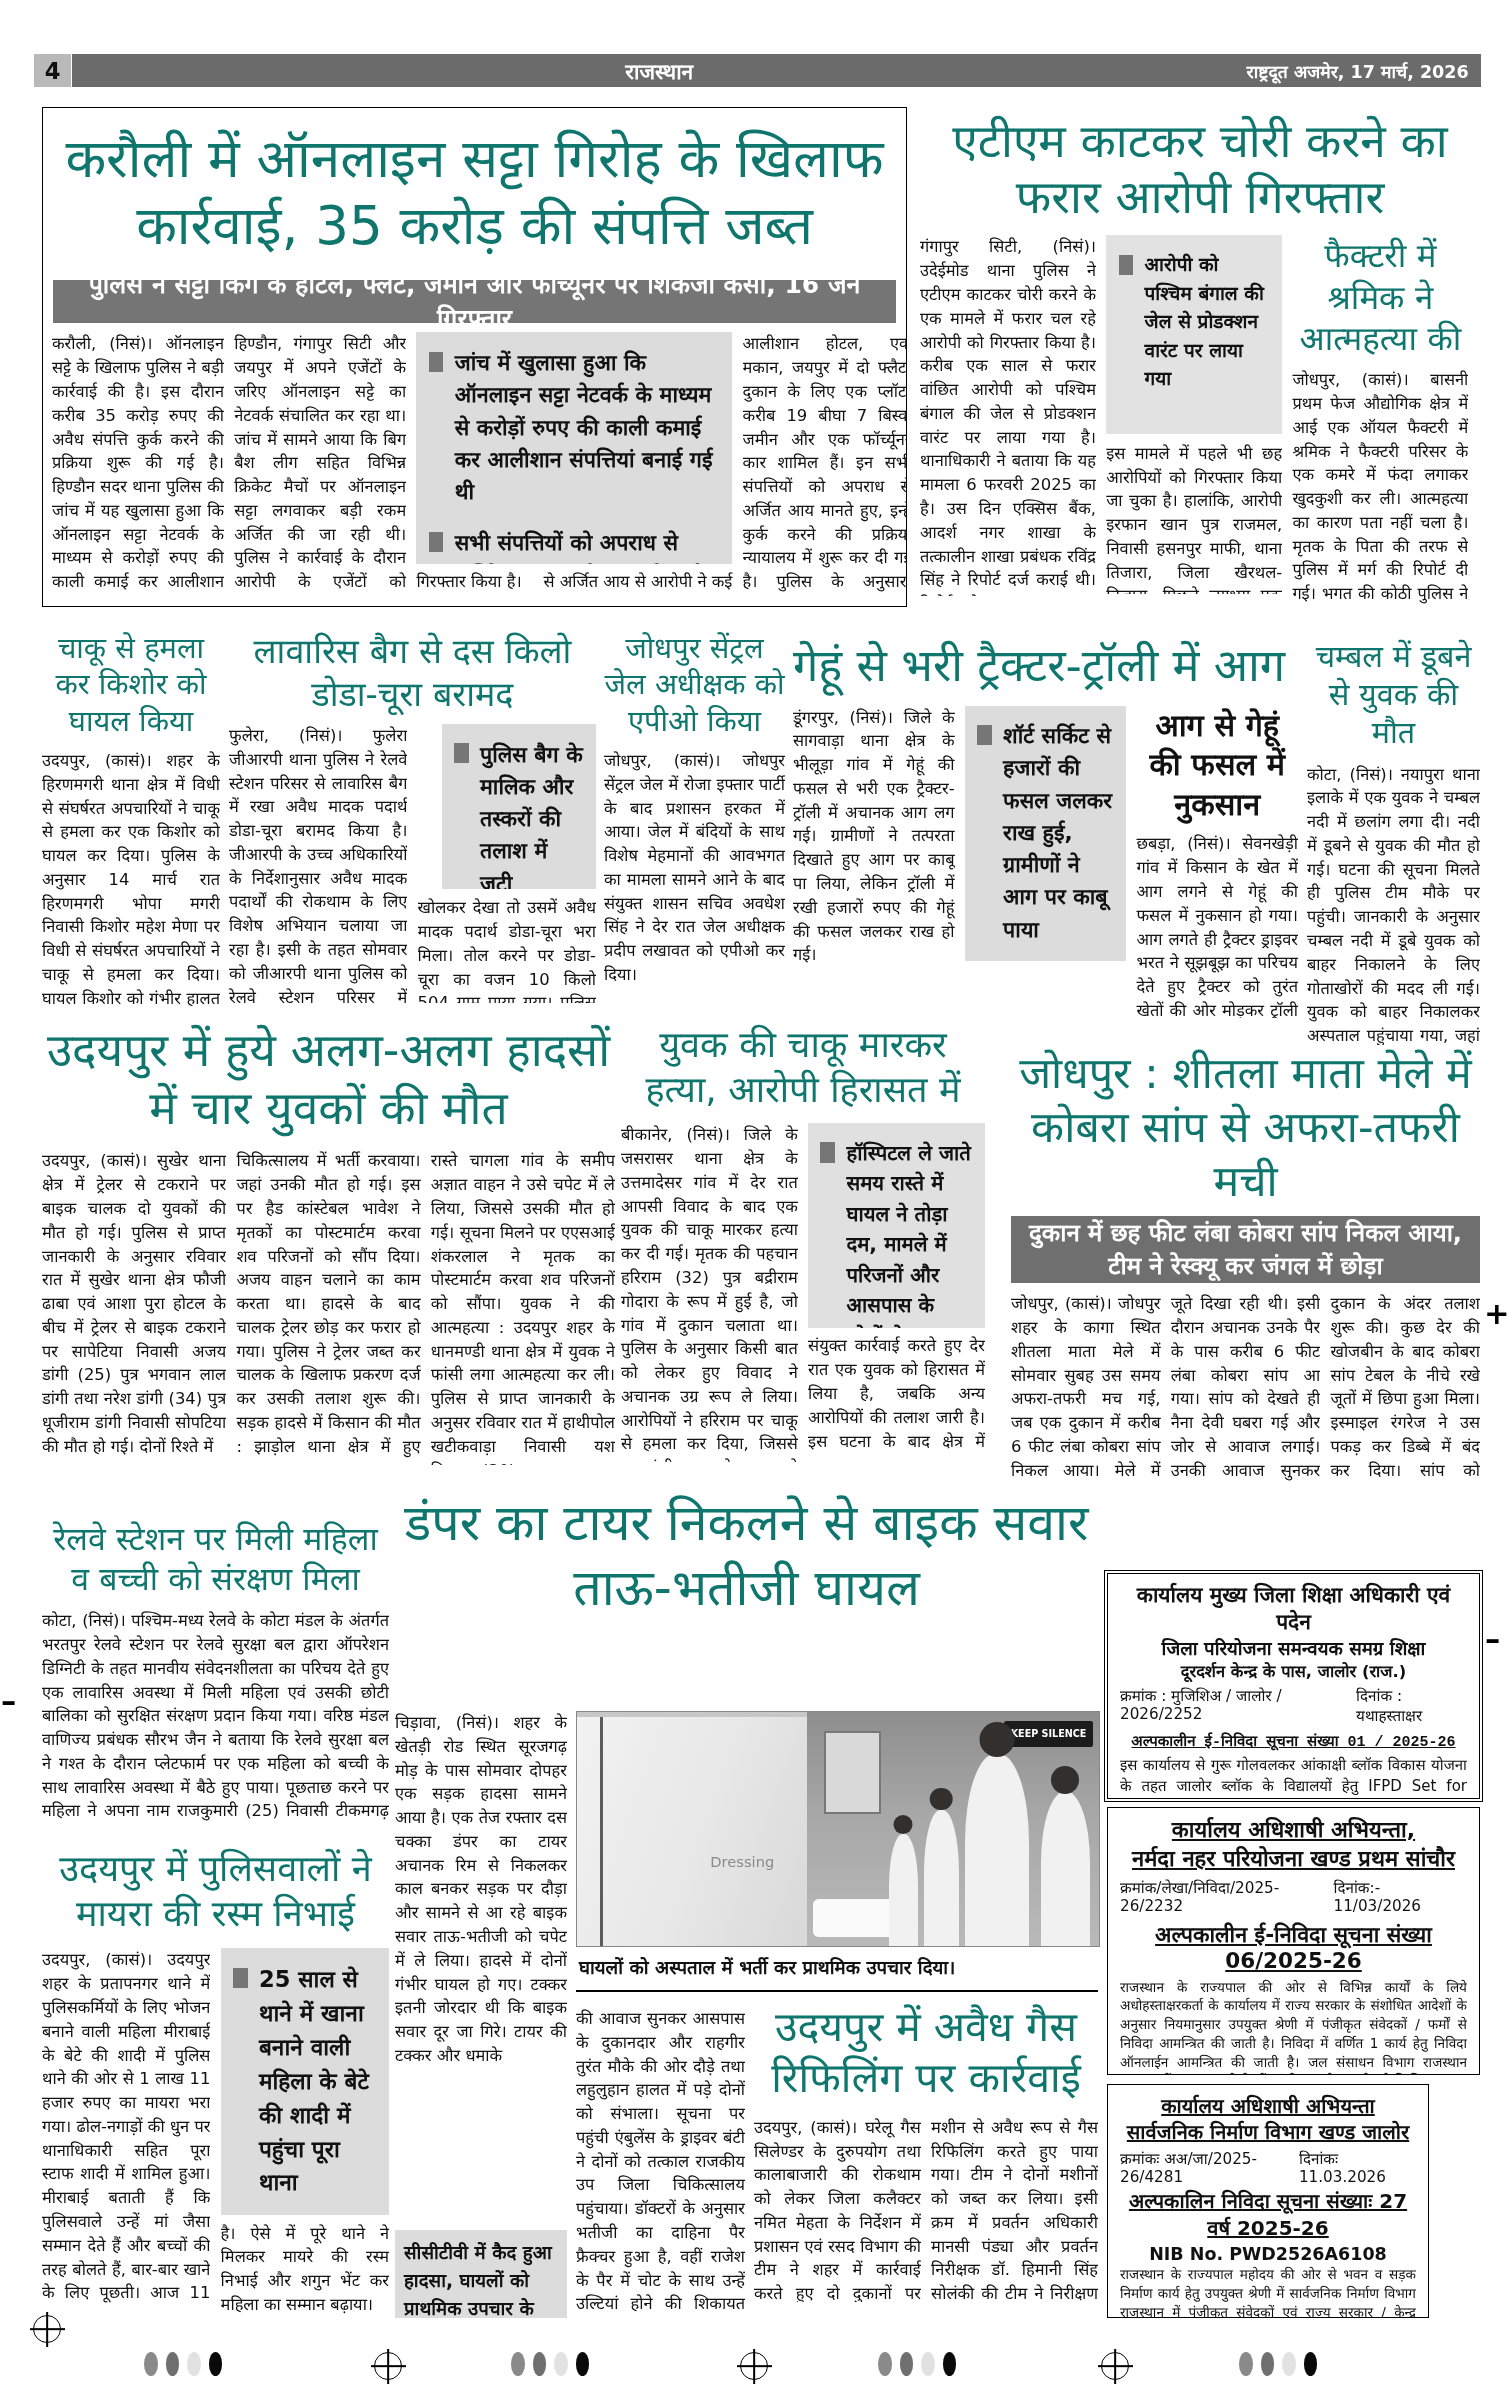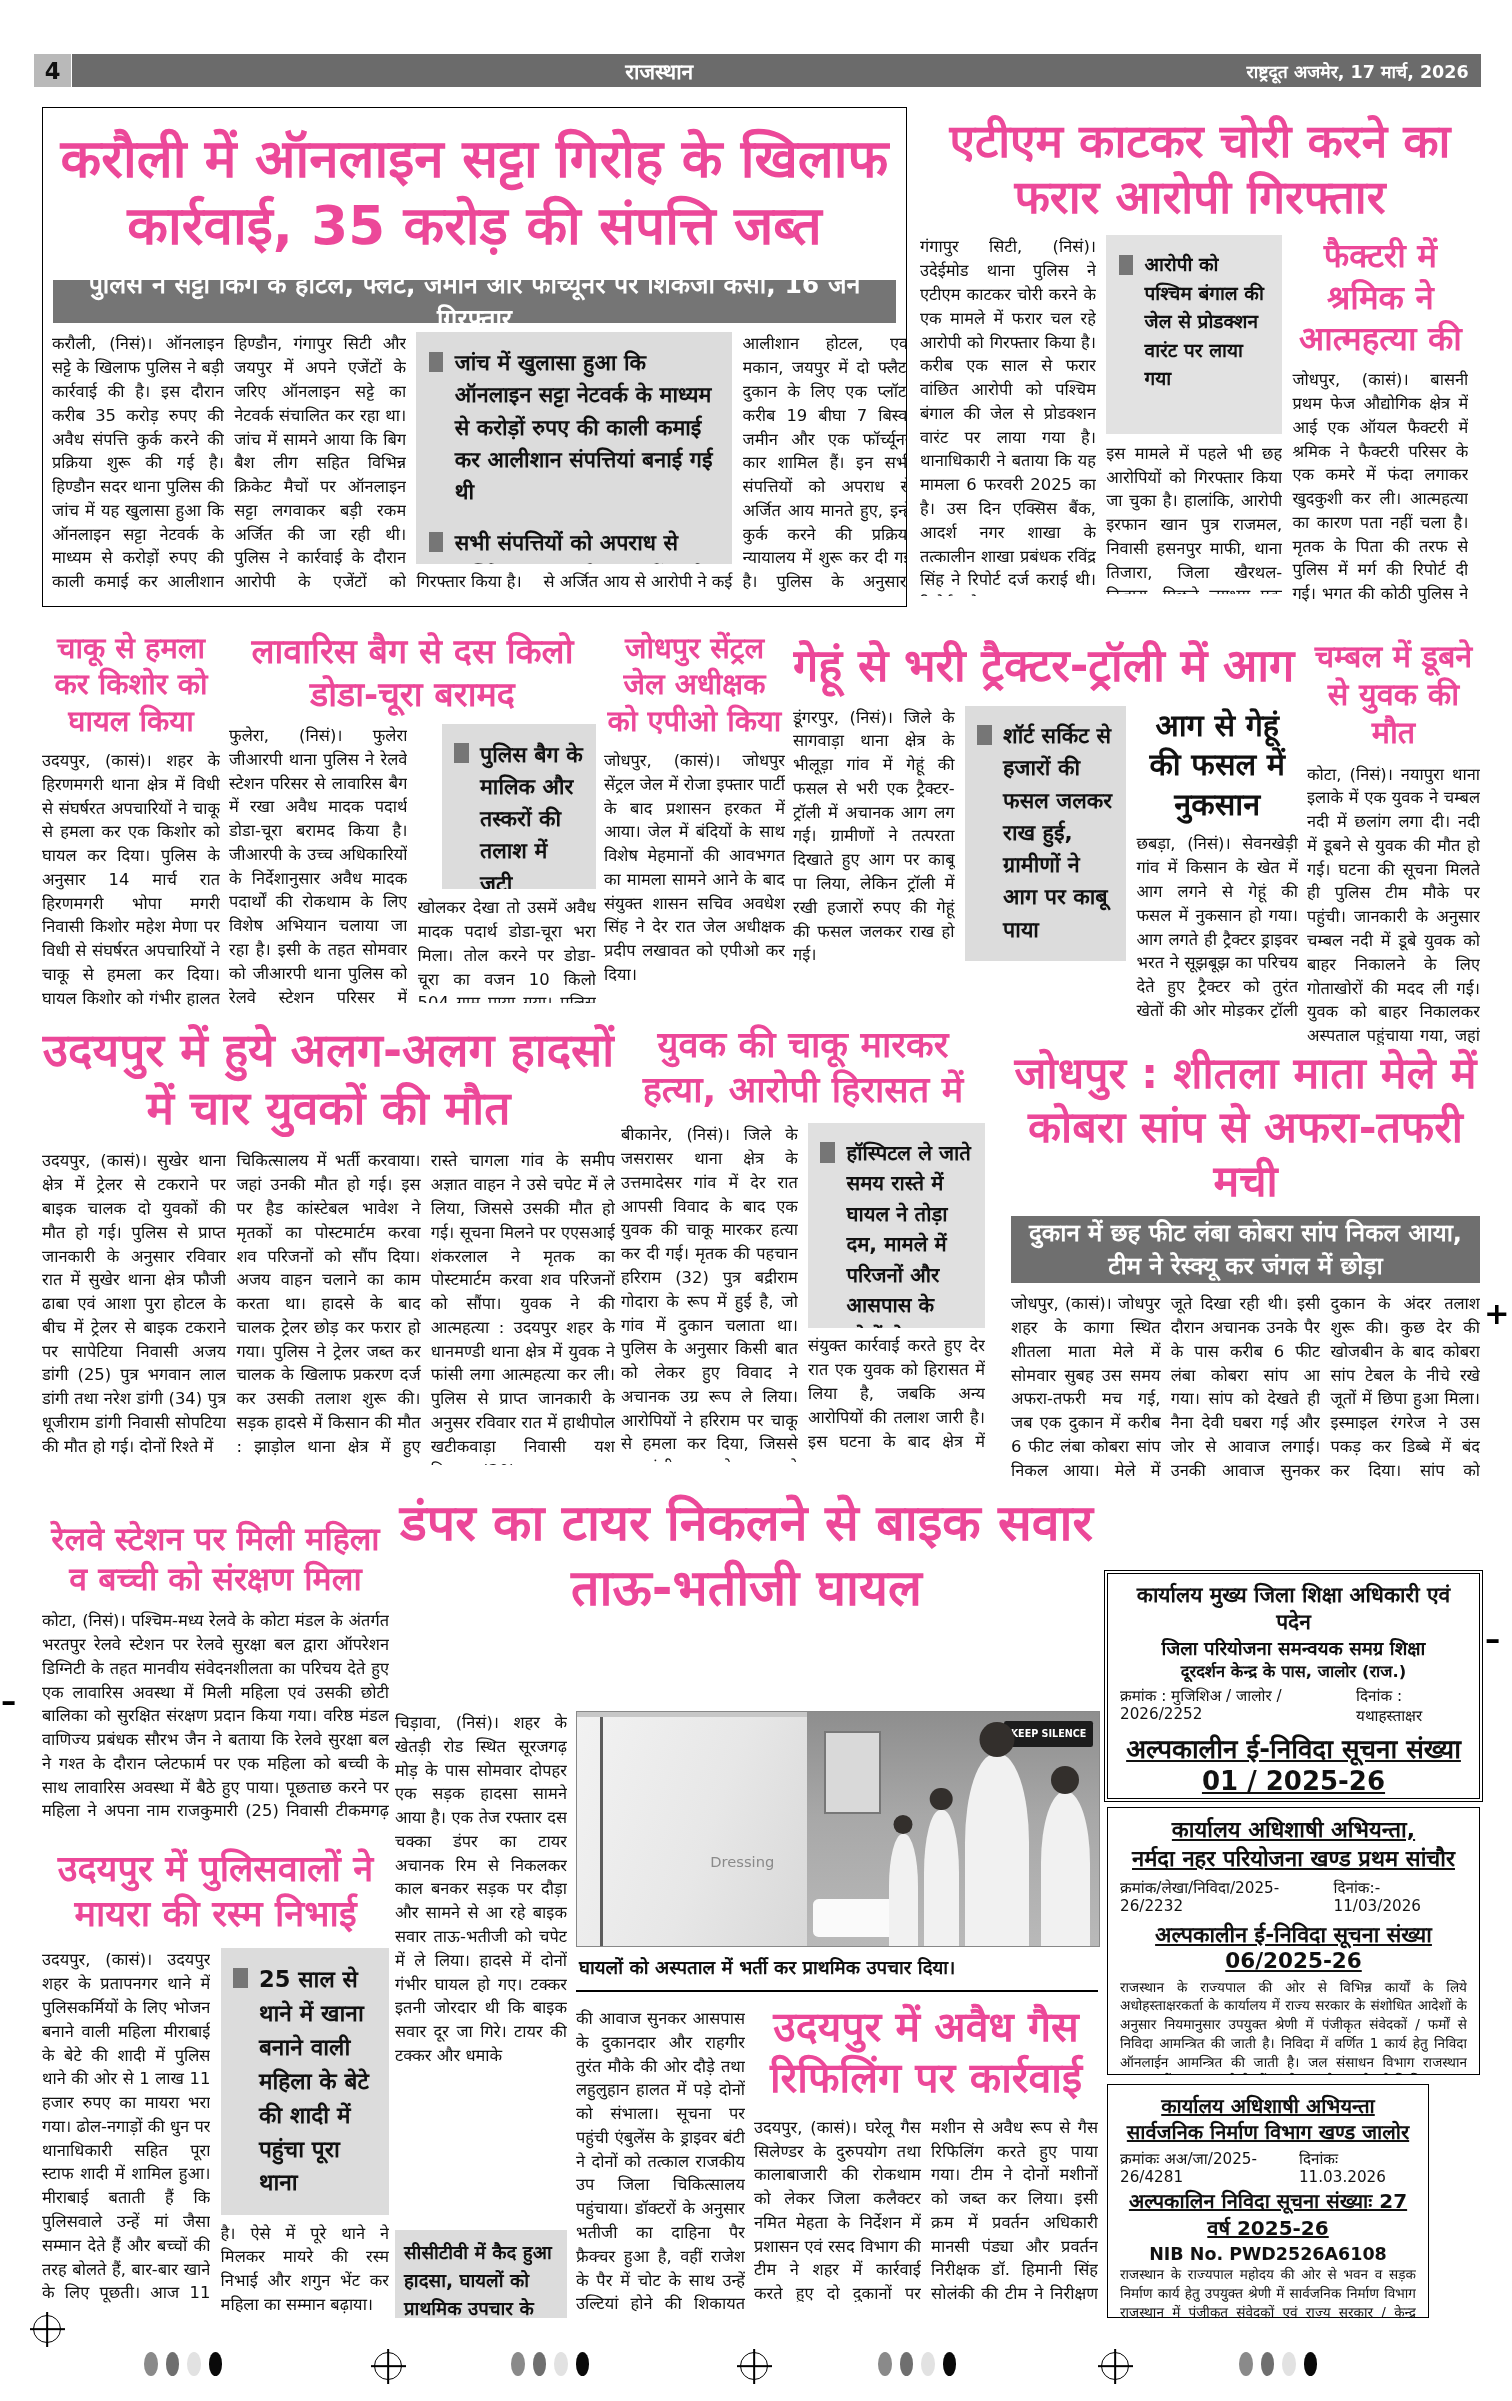--- a/index.html
+++ b/index.html
@@ -6,21 +6,21 @@
   body{font-family:"DejaVu Sans",sans-serif;color:#111;}
   .page{position:relative;width:1512px;height:2401px;background:#ffffff;overflow:hidden;}
   .abs{position:absolute;}
   
   .pagehead{position:absolute;left:34px;top:54px;width:1447px;height:33px;background:#6b6b6b;display:flex;align-items:center;}
   .pnum{width:37px;height:33px;background:#b9b9b9;color:#101010;font-size:22.6px;font-weight:bold;display:flex;align-items:center;justify-content:center;border-right:1.7px solid #fff;}
   .psec{flex:1;text-align:center;color:#fff;font-size:21px;font-weight:bold;}
   .pmast{color:#fff;font-size:17.5px;font-weight:bold;padding-right:12.4px;white-space:nowrap;}
   
   .art{position:absolute;overflow:hidden;}
-  .hl{font-weight:bold;text-align:center;line-height:1.25;color:#ec4899;}
+  .hl{font-weight:normal;text-align:center;line-height:1.25;color:#0f766e;}
   .bd{font-size:16.4px;line-height:1.45;text-align:justify;overflow:hidden;}
   .cols{display:flex;gap:10.2px;}
   .col{flex:1;min-width:0;}
   .dbar{background:#757575;color:#fff;font-weight:bold;text-align:center;display:flex;align-items:center;justify-content:center;line-height:1.35;}
   .gbox{background:#dcdcdc;padding:14.7px 12.4px;font-size:21.5px;font-weight:bold;line-height:1.5;overflow:hidden;}
   .bullet{display:flex;margin-bottom:19px;}
   .sq{flex:0 0 14.7px;width:14.7px;height:20.3px;background:#767676;margin-right:11.3px;margin-top:4.5px;}
   .subhl{font-weight:bold;text-align:center;line-height:1.3;}
   .rule{background:#000;}
   
@@ -259,21 +259,21 @@
   </div>
 
   <div class="tender" style="left:1107px;top:1573px;width:373px;height:226px;box-sizing:border-box;outline:1.1px solid #000;outline-offset:2.3px;">
     <div class="t-off">कार्यालय मुख्य जिला शिक्षा अधिकारी एवं पदेन</div>
     <div class="t-off" style="font-size:18.6px;">जिला परियोजना समन्वयक समग्र शिक्षा</div>
     <div class="t-sub">दूरदर्शन केन्द्र के पास, जालोर (राज.)</div>
     <div class="t-row">
       <span>क्रमांक : मुजिशिअ / जालोर / 2026/2252</span>
       <span>दिनांक : यथाहस्ताक्षर</span>
     </div>
-    <div class="t-title" style="font-size:26px;">अल्पकालीन ई-निविदा सूचना संख्या 01 / 2025-26</div>
+    <div class="t-title" style="font-size:15px;font-family:Liberation Mono, monospace;">अल्पकालीन ई-निविदा सूचना संख्या 01 / 2025-26</div>
     <div class="t-body" style="height:85px;">इस कार्यालय से गुरू गोलवलकर आंकाक्षी ब्लॉक विकास योजना के तहत जालोर ब्लॉक के विद्यालयों हेतु IFPD Set for Smart Class Room &amp; Projector Set की अल्पकालीन ई-निविदा की जाती है जिसकी अनुमानित कीमत 62.80 लाख रूपये है तथा अल्पकालीन ई-निविदा हेतु दस्तावेज अपलोड करने की अंतिम तिथि 18.03.2026 12PM तक है। अन्य जानकारी हेतु https://eproc.rajasthan.gov.in पर जायें।</div>
 
   </div>
 
   <div class="tender" style="left:1107px;top:1807px;width:373px;height:268px;box-sizing:border-box;">
     <div class="t-off" style="font-size:22px;text-decoration:underline;">कार्यालय अधिशाषी अभियन्ता,</div>
     <div class="t-off" style="font-size:22px;text-decoration:underline;">नर्मदा नहर परियोजना खण्ड प्रथम सांचौर</div>
     <div class="t-row">
       <span>क्रमांक/लेखा/निविदा/2025-26/2232</span>
       <span>दिनांक:- 11/03/2026</span>

